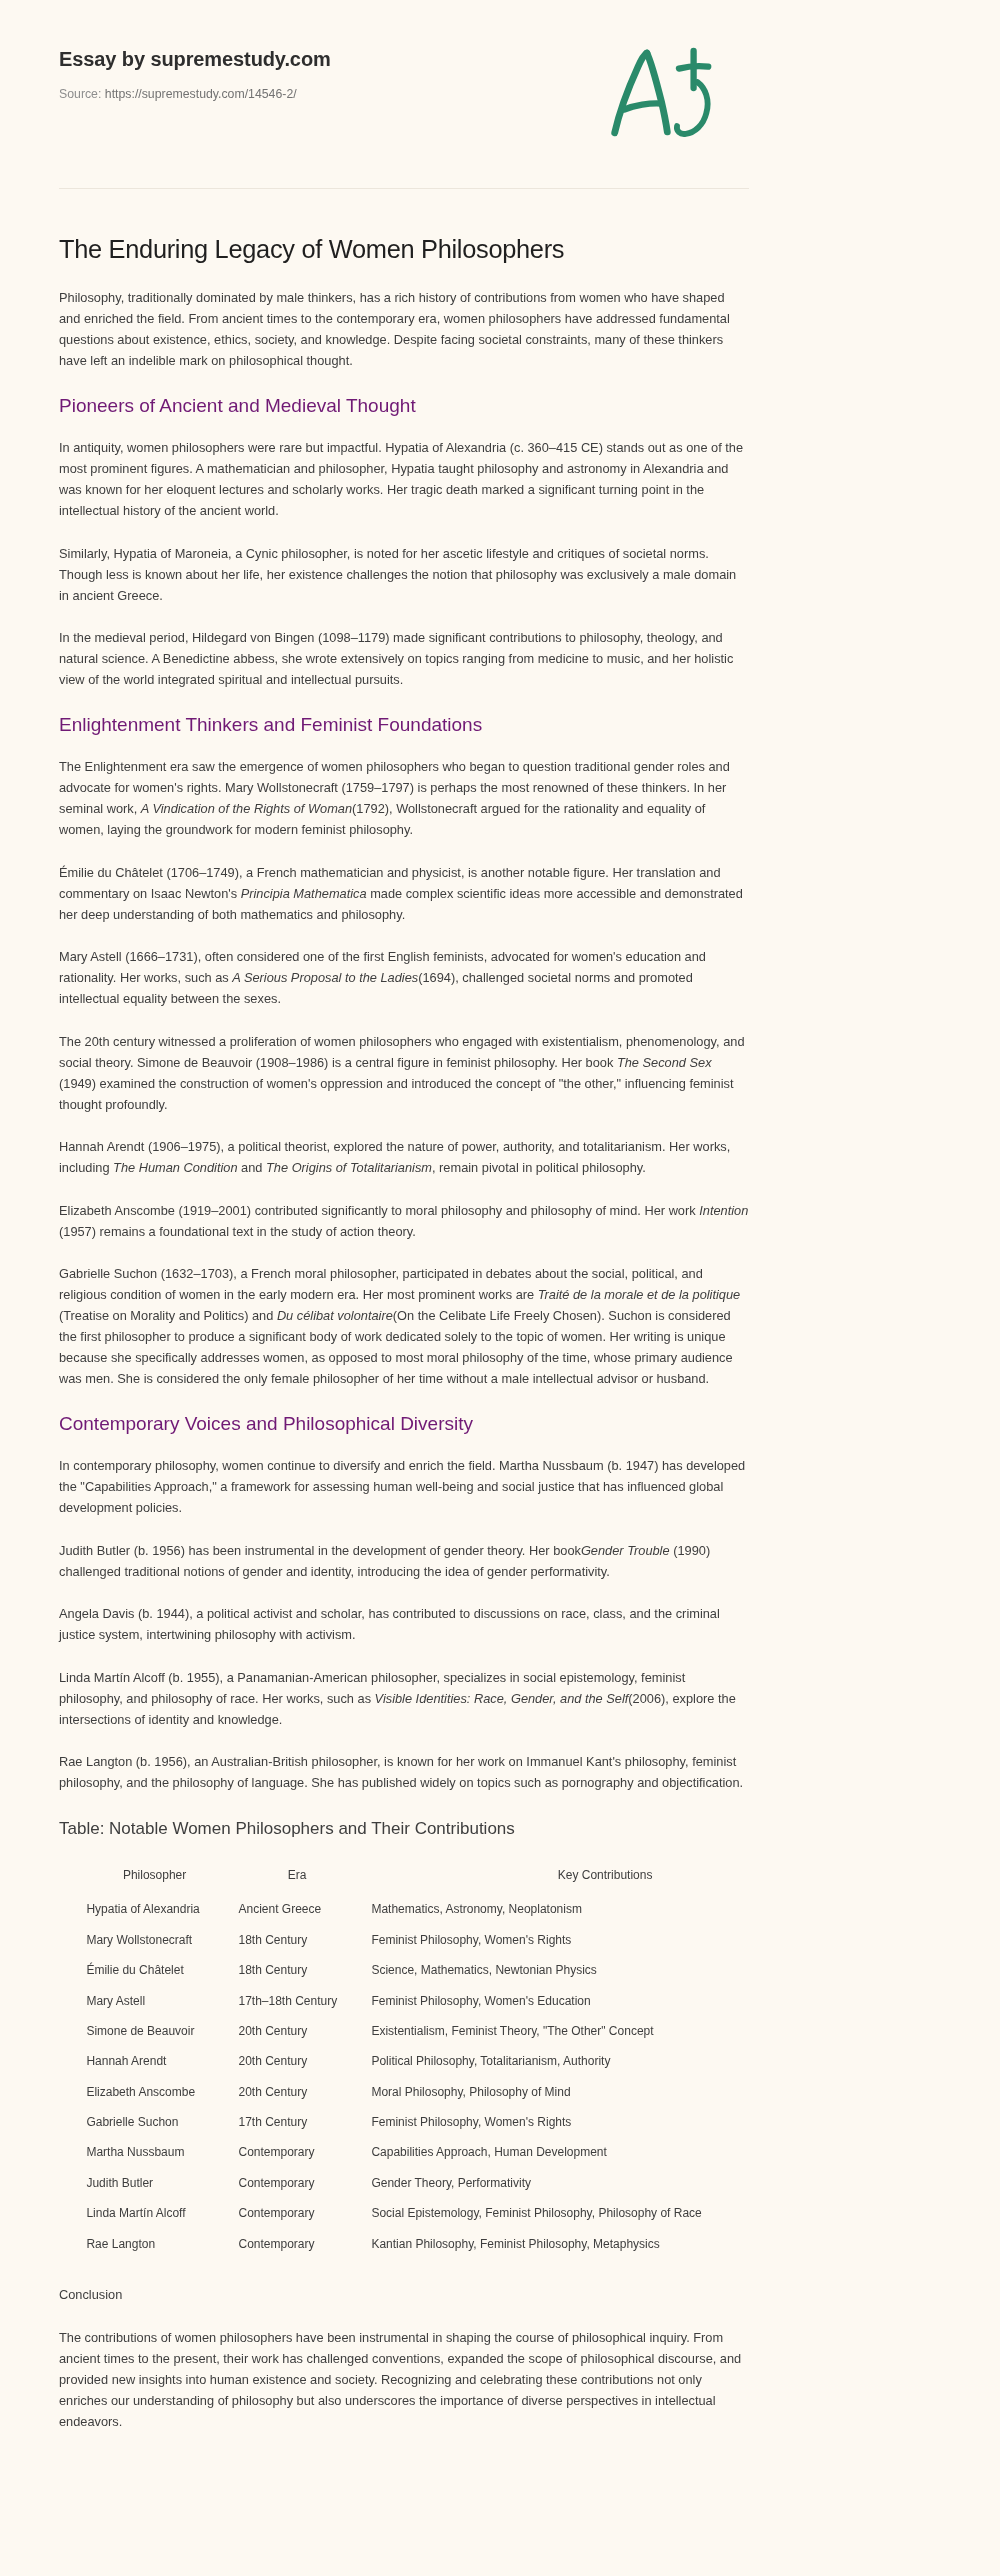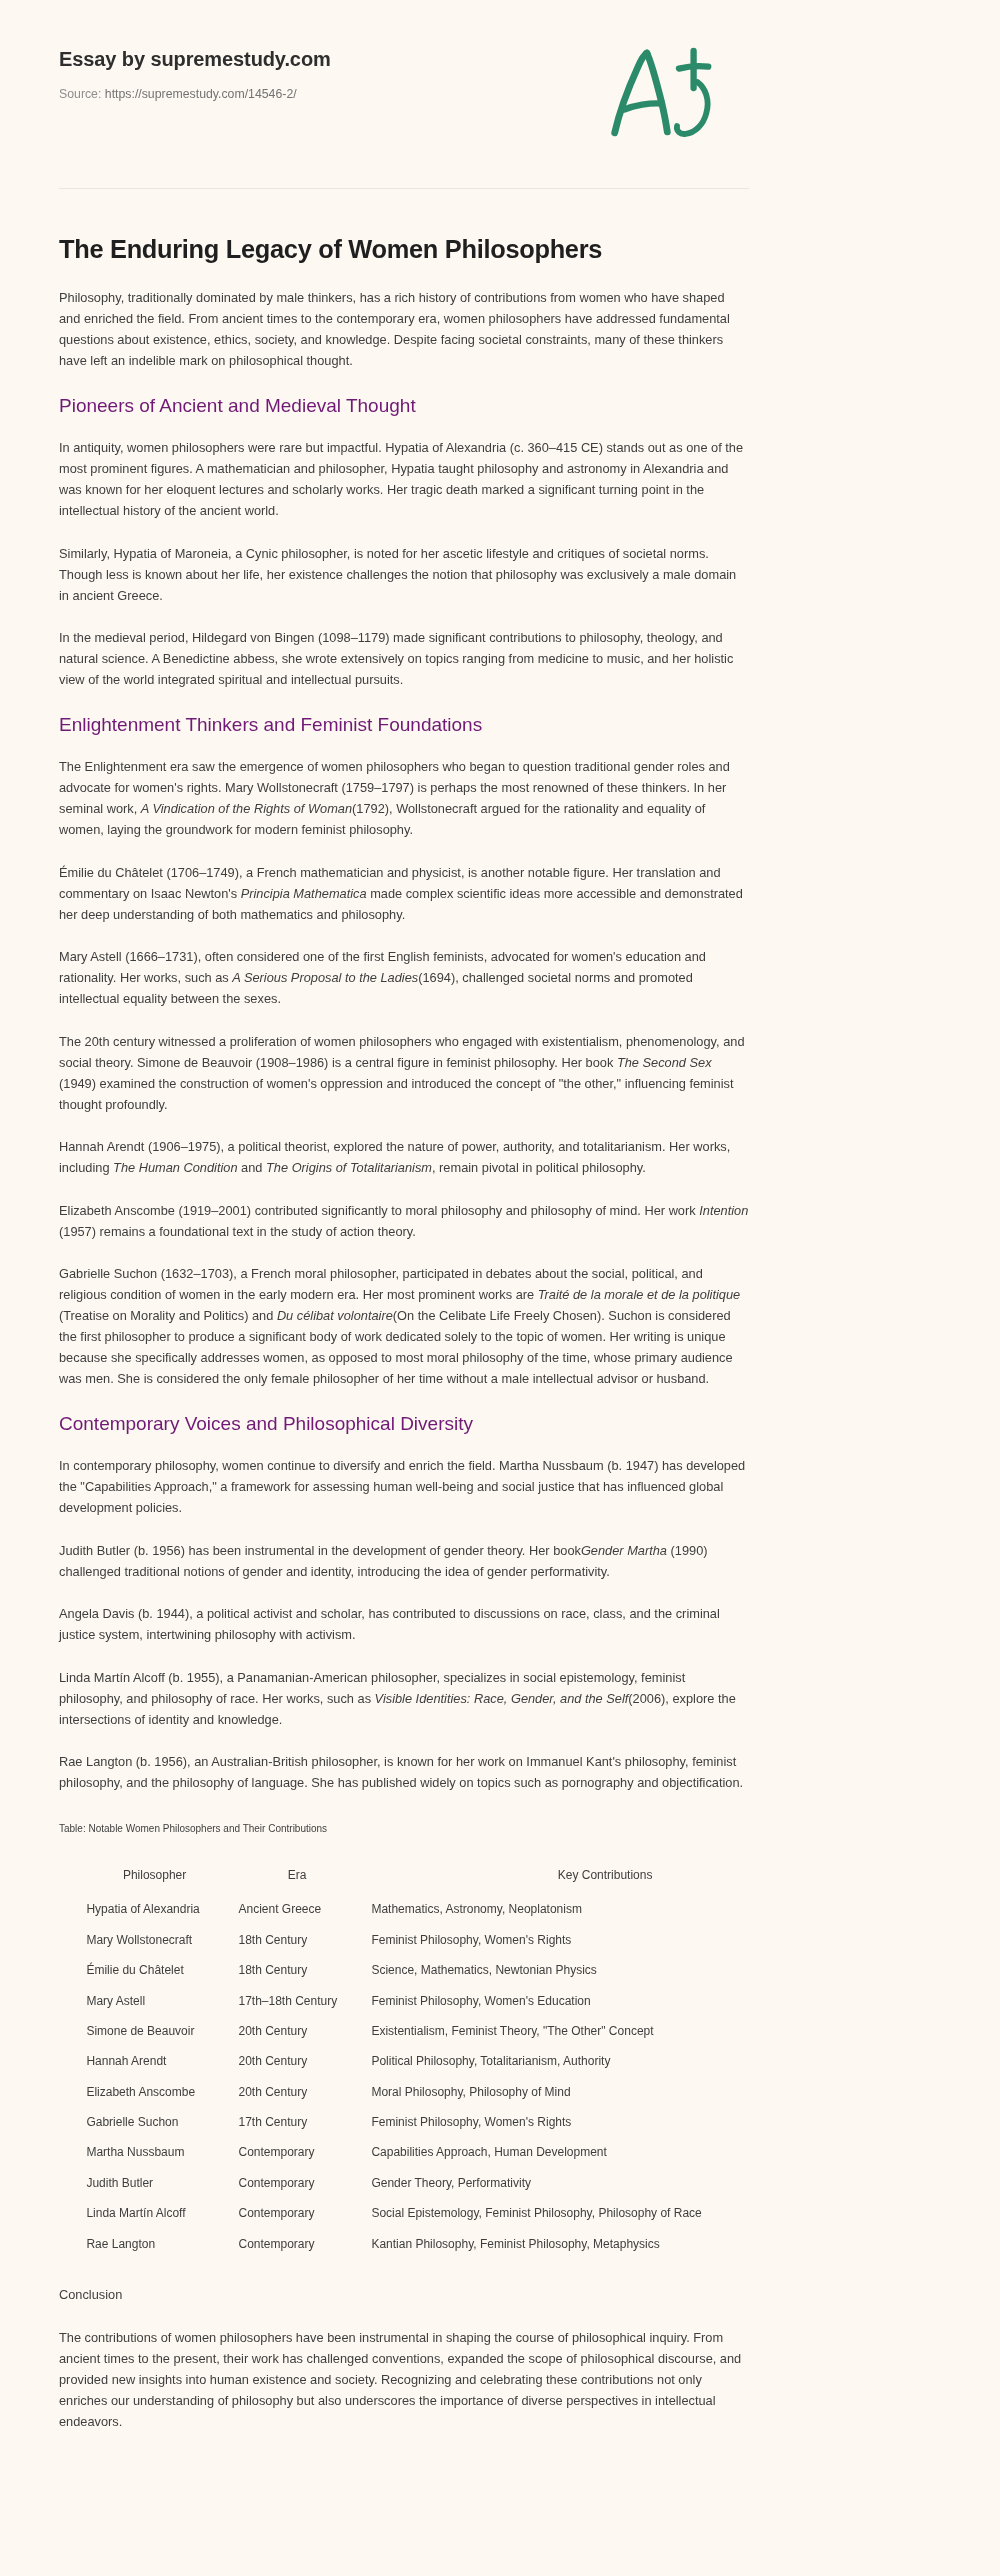--- a/index.html
+++ b/index.html
@@ -55,21 +55,21 @@
     background: #ece6dc;
   }
 
   
   .article {
     padding: 0 59px 0 59px;
   }
 
   .doc-title {
     font-size: 25.4px;
-    font-weight: bold;
+    font-weight: normal;
     color: #1f1f1f;
     letter-spacing: -0.3px;
     margin: 45px 0 0 0;
     line-height: 1.25;
   }
 
   p.body-text {
     font-size: 12.8px;
     line-height: 21px;
     color: #3e3e3e;
@@ -82,21 +82,21 @@
     font-weight: normal;
     color: #701a75;
     line-height: 21px;
     margin: 23.5px 0 0 0;
   }
 
   p.body-text em, h2 em { font-style: italic; }
 
   
   .table-caption {
-    font-size: 10px;
+    font-size: 17px;
     line-height: 21px;
     color: #3e3e3e;
     margin: 24.4px 0 0 0;
   }
 
   table.phil-table {
     border-collapse: collapse;
     margin: 23.5px 0 0 17.6px;
     font-size: 12px;
     color: #3e3e3e;
@@ -177,21 +177,21 @@
     <p class="body-text"><span>Émilie du Châtelet (1706–1749), a French mathematician and physicist, is another notable figure. Her translation and commentary on Isaac Newton's </span><em>Principia Mathematica</em><span> made complex scientific ideas more accessible and demonstrated her deep understanding of both mathematics and philosophy.</span></p>
     <p class="body-text"><span>Mary Astell (1666–1731), often considered one of the first English feminists, advocated for women's education and rationality. Her works, such as </span><em>A Serious Proposal to the Ladies</em><span>(1694), challenged societal norms and promoted intellectual equality between the sexes.</span></p>
 
     <p class="body-text"><span>The 20th century witnessed a proliferation of women philosophers who engaged with existentialism, phenomenology, and social theory. Simone de Beauvoir (1908–1986) is a central figure in feminist philosophy. Her book </span><em>The Second Sex</em><span> (1949) examined the construction of women's oppression and introduced the concept of "the other," influencing feminist thought profoundly.</span></p>
     <p class="body-text"><span>Hannah Arendt (1906–1975), a political theorist, explored the nature of power, authority, and totalitarianism. Her works, including </span><em>The Human Condition</em><span> and </span><em>The Origins of Totalitarianism</em><span>, remain pivotal in political philosophy.</span></p>
     <p class="body-text"><span>Elizabeth Anscombe (1919–2001) contributed significantly to moral philosophy and philosophy of mind. Her work </span><em>Intention</em><span> (1957) remains a foundational text in the study of action theory.</span></p>
     <p class="body-text"><span>Gabrielle Suchon (1632–1703), a French moral philosopher, participated in debates about the social, political, and religious condition of women in the early modern era. Her most prominent works are </span><em>Traité de la morale et de la politique</em><span> (Treatise on Morality and Politics) and </span><em>Du célibat volontaire</em><span>(On the Celibate Life Freely Chosen). Suchon is considered the first philosopher to produce a significant body of work dedicated solely to the topic of women. Her writing is unique because she specifically addresses women, as opposed to most moral philosophy of the time, whose primary audience was men. She is considered the only female philosopher of her time without a male intellectual advisor or husband.</span></p>
 
     <h2 class="section-heading">Contemporary Voices and Philosophical Diversity</h2>
     <p class="body-text">In contemporary philosophy, women continue to diversify and enrich the field. Martha Nussbaum (b. 1947) has developed the "Capabilities Approach," a framework for assessing human well-being and social justice that has influenced global development policies.</p>
-    <p class="body-text"><span>Judith Butler (b. 1956) has been instrumental in the development of gender theory. Her book</span><em>Gender Martha</em><span> (1990) challenged traditional notions of gender and identity, introducing the idea of gender performativity.</span></p>
+    <p class="body-text"><span>Judith Butler (b. 1956) has been instrumental in the development of gender theory. Her book</span><em>Gender Trouble</em><span> (1990) challenged traditional notions of gender and identity, introducing the idea of gender performativity.</span></p>
     <p class="body-text">Angela Davis (b. 1944), a political activist and scholar, has contributed to discussions on race, class, and the criminal justice system, intertwining philosophy with activism.</p>
     <p class="body-text"><span>Linda Martín Alcoff (b. 1955), a Panamanian-American philosopher, specializes in social epistemology, feminist philosophy, and philosophy of race. Her works, such as </span><em>Visible Identities: Race, Gender, and the Self</em><span>(2006), explore the intersections of identity and knowledge.</span></p>
     <p class="body-text">Rae Langton (b. 1956), an Australian-British philosopher, is known for her work on Immanuel Kant's philosophy, feminist philosophy, and the philosophy of language. She has published widely on topics such as pornography and objectification.</p>
 
     <p class="table-caption">Table: Notable Women Philosophers and Their Contributions</p>
 
     <table class="phil-table">
       <colgroup>
         <col class="c-phil">
           <col class="c-era">

